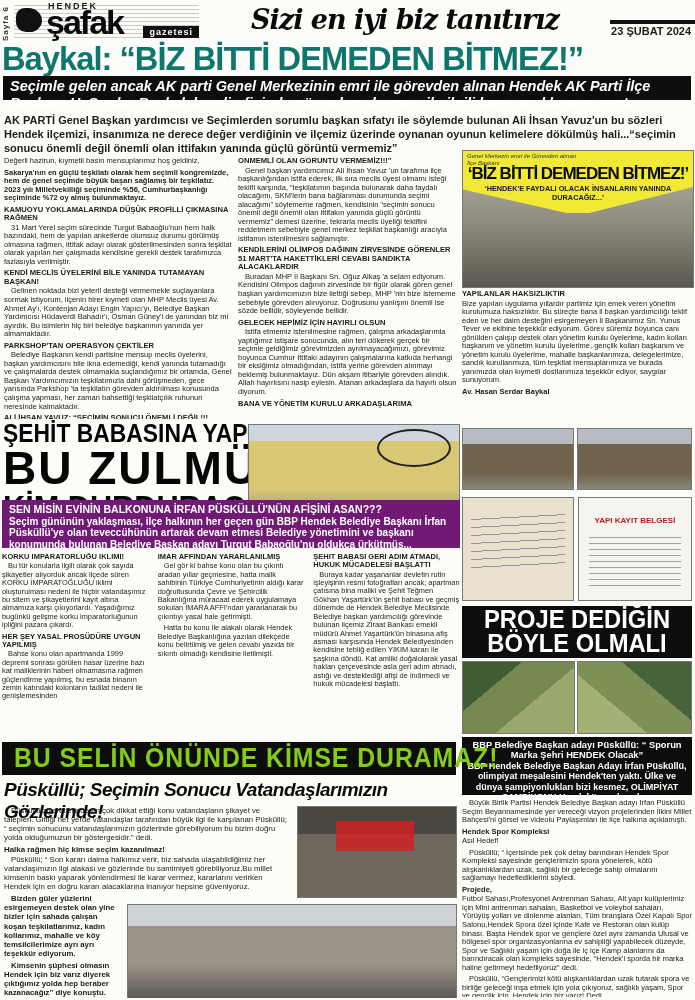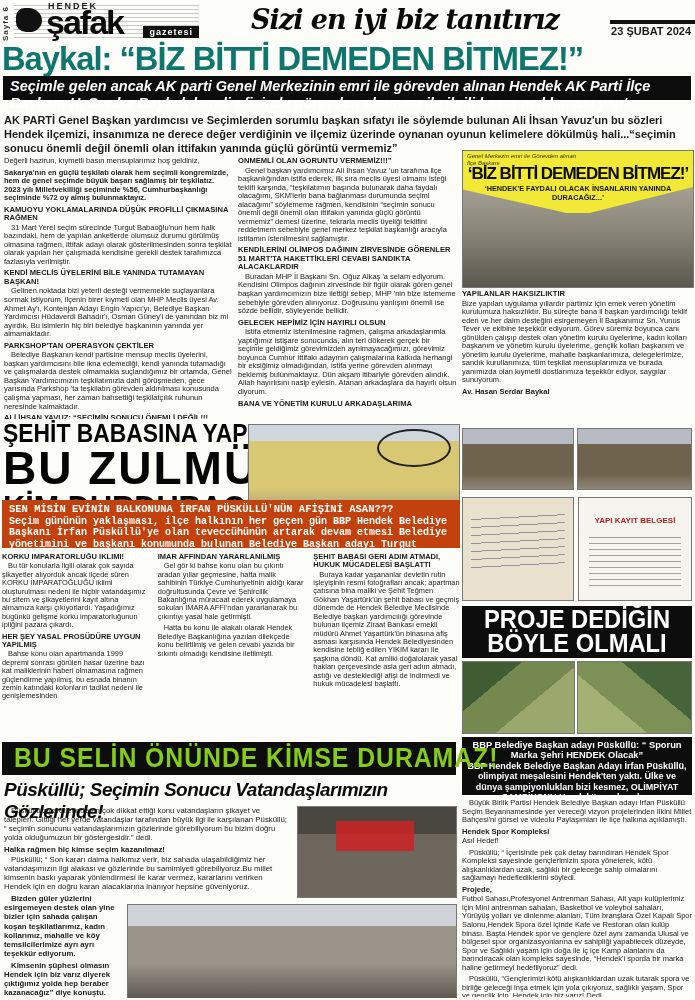--- a/index.html
+++ b/index.html
@@ -66,22 +66,22 @@
   .ph-build2,.ph-build3{background:linear-gradient(180deg,#b7bcc4 0 25%,#70634e 25% 75%,#8d8878 100%);}
   .ph-build3{left:577px;top:428px;width:115px;height:62px;}
   .ph-doc1{left:462px;top:497px;width:112px;height:104px;background:#e9e1cd;}
   .ph-doc1::after{content:"";position:absolute;inset:14px 8px 30px 8px;
       background:repeating-linear-gradient(177deg,transparent 0 7px,rgba(50,50,110,.45) 7px 8px);}
   .ph-doc2{left:578px;top:497px;width:114px;height:104px;background:#f6f4ef;}
   .doc-title{position:absolute;left:0;top:18px;width:100%;text-align:center;
              font-size:8px;font-weight:900;color:#b02020;}
   .doc-lines{position:absolute;inset:34px 10px 14px 10px;
       background:repeating-linear-gradient(0deg,rgba(80,80,80,.5) 0 1px,transparent 1px 6px);}
-  .kicker{left:2px;top:500px;width:458px;height:48px;background:#c2410c;color:#fff;
-          padding:3px 7px;box-sizing:border-box;font-family:Liberation Mono, monospace;}
+  .kicker{left:2px;top:500px;width:458px;height:48px;background:#701a75;color:#fff;
+          padding:3px 7px;box-sizing:border-box;}
   .kicker .kh{font-size:10.5px;font-weight:900;margin:0 0 1px 0;}
   .kicker .kb{font-size:10px;font-weight:bold;line-height:1.13;margin:0;}
   .subcols{left:2px;top:553px;width:458px;height:186px;display:flex;gap:9px;}
   .subcol{flex:1;font-size:7.4px;line-height:1.14;overflow:hidden;}
   .subcol p{margin:0 0 3px 0;text-indent:6px;}
   .subcol h4{margin:0 0 1px 0;font-size:7.5px;line-height:1.1;}
   
   .proje-head{left:462px;top:606px;width:230px;height:52px;background:#0d0d0d;color:#fff;
               text-align:center;padding-top:2px;box-sizing:border-box;}
   .proje-head .l{font-weight:900;font-size:25px;line-height:.95;display:block;transform:scaleX(.95);}

